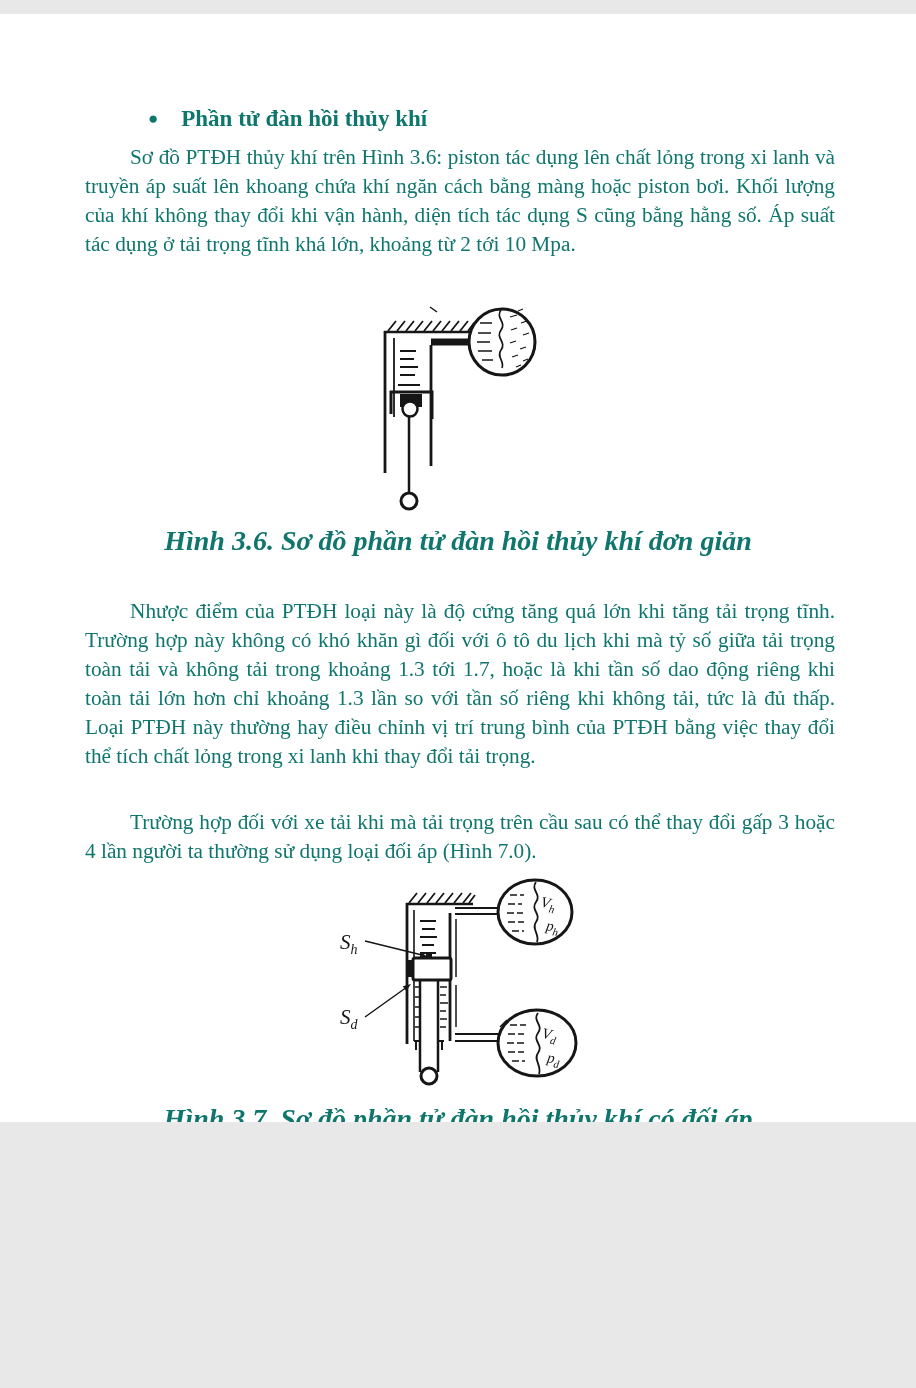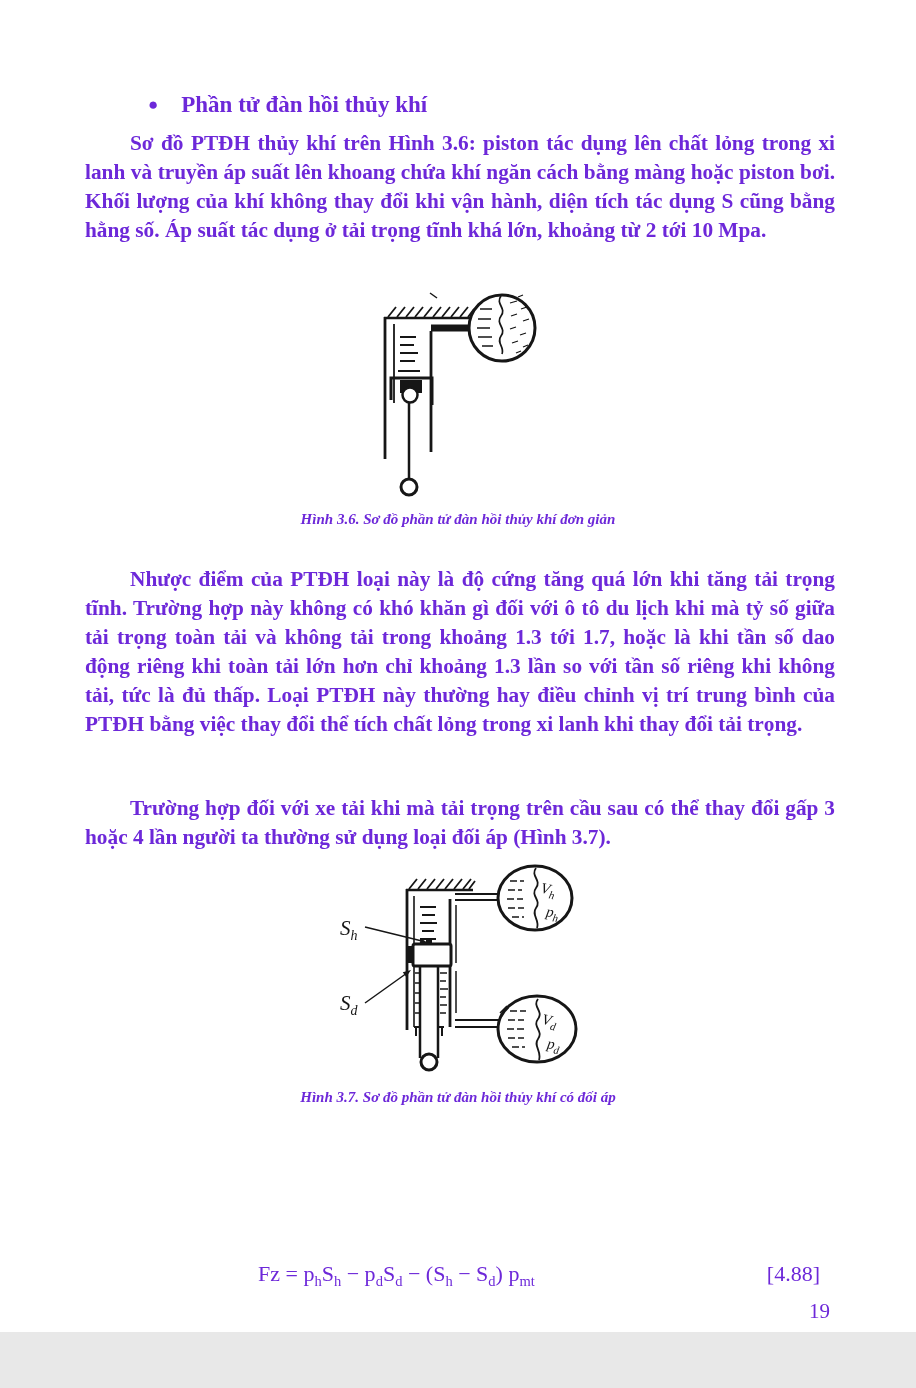--- a/index.html
+++ b/index.html
@@ -1,38 +1,38 @@
 <!DOCTYPE html>
 <html><head>
 <meta charset="utf-8">
 <style>
   html,body{margin:0;padding:0;background:#e8e8e8;}
   .page{
-    position:relative;width:916px;height:1332px;margin:0 auto;
-    background:#ffffff;color:#6d28d9;
+    position:relative;width:916px;height:1108px;margin:14px auto;
+    background:#ffffff;color:#0f766e;
     font-family:"Liberation Serif","DejaVu Serif",serif;
     overflow:hidden;
   }
   .heading{
     position:absolute;top:92px;left:148px;
     font-weight:bold;font-size:23px;line-height:26px;white-space:nowrap;
   }
   .heading .bullet{display:inline-block;font-size:17px;vertical-align:2px;margin-right:23px;}
   .para{
     position:absolute;left:85px;width:750px;
-    font-size:21.3px;line-height:29px;text-align:justify;text-indent:45px;font-weight:bold;
+    font-size:21.3px;line-height:29px;text-align:justify;text-indent:45px;
   }
   .para sub,.equation sub{font-size:0.66em;line-height:0;}
   .p1{top:129px;}
-  .p2{top:565px;}
+  .p2{top:583px;}
   .p3{top:794px;}
   .p4{top:1150px;line-height:33.5px;}
   .caption{
     position:absolute;left:58px;width:800px;text-align:center;
-    font-weight:bold;font-style:italic;font-size:15px;white-space:nowrap;
+    font-weight:bold;font-style:italic;font-size:28px;white-space:nowrap;
   }
   .cap36{top:511px;}
   .cap37{top:1089px;text-align:center;}
   .figure{position:absolute;}
   .fig36{left:330px;top:281px;}
   .fig37{left:310px;top:853px;}
   .equation{position:absolute;top:1261px;left:0;width:916px;height:32px;font-size:22px;}
   .eq-body{position:absolute;left:258px;white-space:nowrap;text-align:center;}
   .eq-num{position:absolute;right:96px;}
   .page-number{position:absolute;top:1299px;right:86px;font-size:21px;}
@@ -77,21 +77,21 @@
       <circle cx="172" cy="47" r="33" fill="#ffffff" stroke="#161616" stroke-width="3"></circle>
       <path class="ln" stroke-width="1.7" d="M171,15 c-6,8 6,12 0,20 c-6,8 6,12 0,20 c-5,7 4,11 1,18"></path>
       <path class="ln" stroke-width="1.6" d="M150,28 H162 M148,38 H161 M147,47 H160 M148,56 H162 M152,65 H163"></path>
       <path class="ln" stroke-width="1.3" d="M180,22 l7,-2 M191,28 l6,-2 M181,35 l6,-2 M193,40 l6,-2 M180,48 l6,-2 M190,54 l6,-2 M182,62 l6,-2 M193,66 l5,-2 M186,72 l5,-2 M188,16 l5,-2"></path>
     </g>
   </svg>
 
   <div class="caption cap36">Hình 3.6. Sơ đồ phần tử đàn hồi thủy khí đơn giản</div>
 
   <div class="para p2">Nhược điểm của PTĐH loại này là độ cứng tăng quá lớn khi tăng tải trọng tĩnh. Trường hợp này không có khó khăn gì đối với ô tô du lịch khi mà tỷ số giữa tải trọng toàn tải và không tải trong khoảng 1.3 tới 1.7, hoặc là khi tần số dao động riêng khi toàn tải lớn hơn chỉ khoảng 1.3 lần so với tần số riêng khi không tải, tức là đủ thấp. Loại PTĐH này thường hay điều chỉnh vị trí trung bình của PTĐH bằng việc thay đổi thể tích chất lỏng trong xi lanh khi thay đổi tải trọng.</div>
-  <div class="para p3">Trường hợp đối với xe tải khi mà tải trọng trên cầu sau có thể thay đổi gấp 3 hoặc 4 lần người ta thường sử dụng loại đối áp (Hình 3.7).</div>
+  <div class="para p3">Trường hợp đối với xe tải khi mà tải trọng trên cầu sau có thể thay đổi gấp 3 hoặc 4 lần người ta thường sử dụng loại đối áp (Hình 7.0).</div>
 
   <svg class="figure fig37" width="310" height="225" viewBox="0 0 310 225">
     <g>
       <text x="30" y="82" font-size="21"><tspan>S</tspan><tspan dy="5" font-size="14">h</tspan></text>
       <path class="ln" stroke-width="1.5" d="M55,74 L112,88"></path>
       <polygon class="fill" points="118,90 109.5,91.1 110.9,85.3"></polygon>
     </g>
     <g>
       <text x="30" y="157" font-size="21"><tspan>S</tspan><tspan dy="5" font-size="14">d</tspan></text>
       <path class="ln" stroke-width="1.5" d="M55,150 L97,120"></path>

